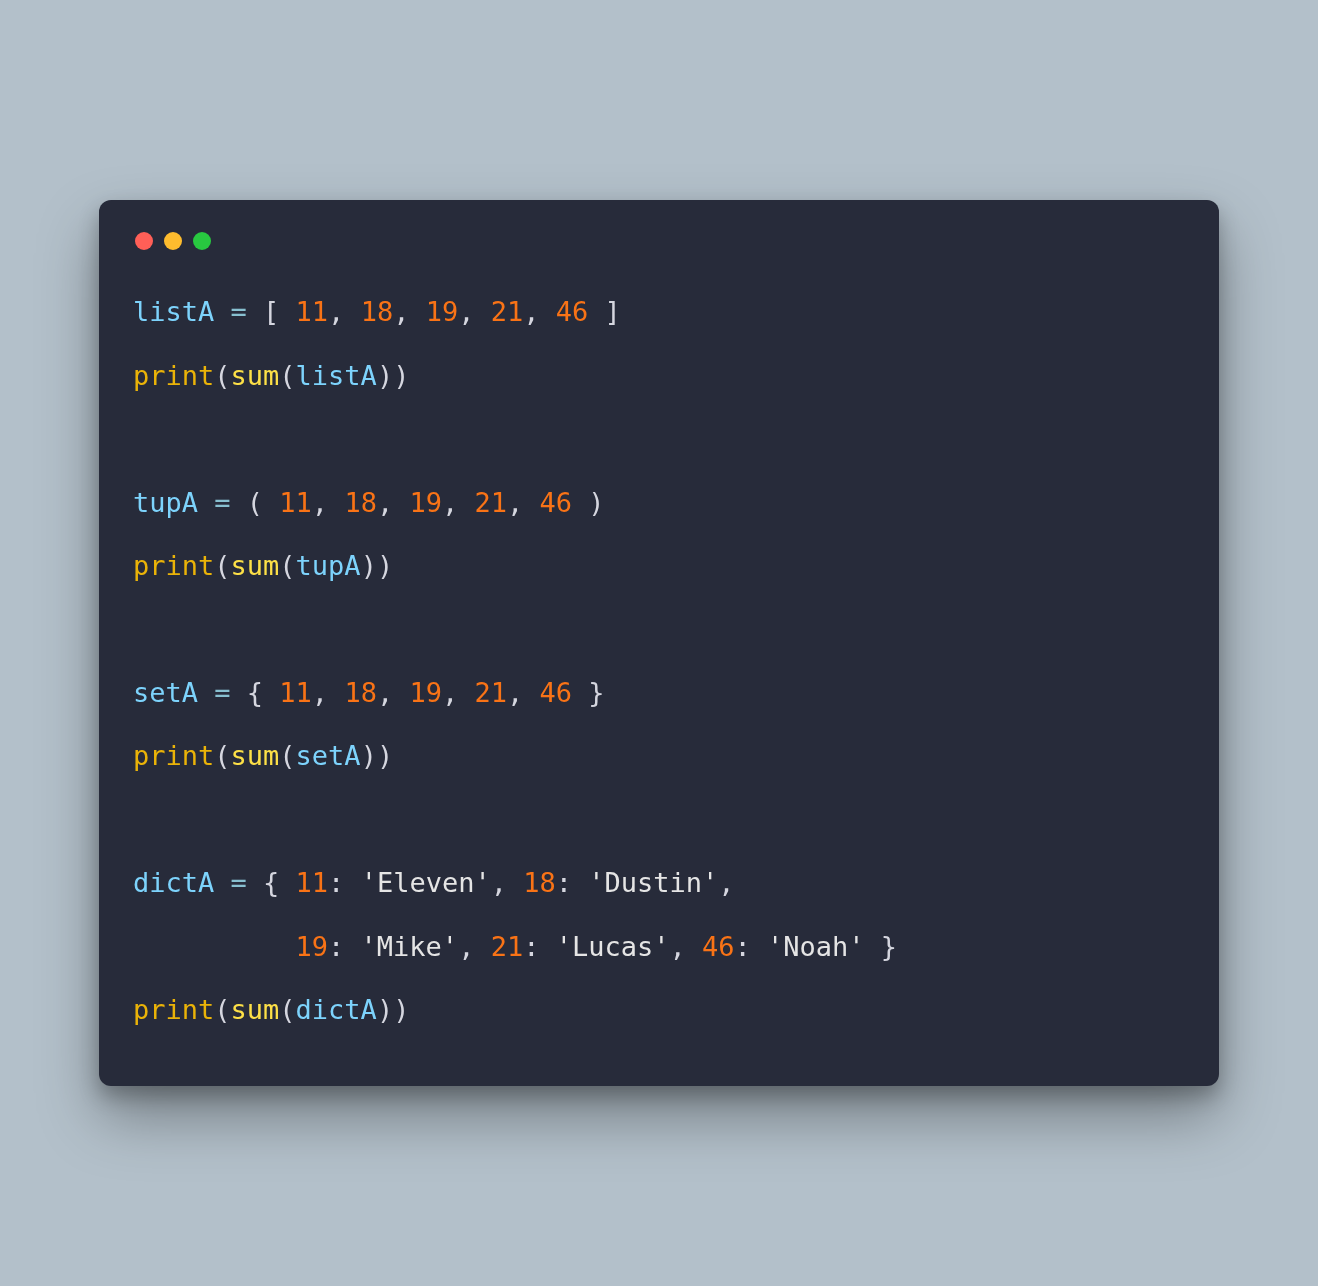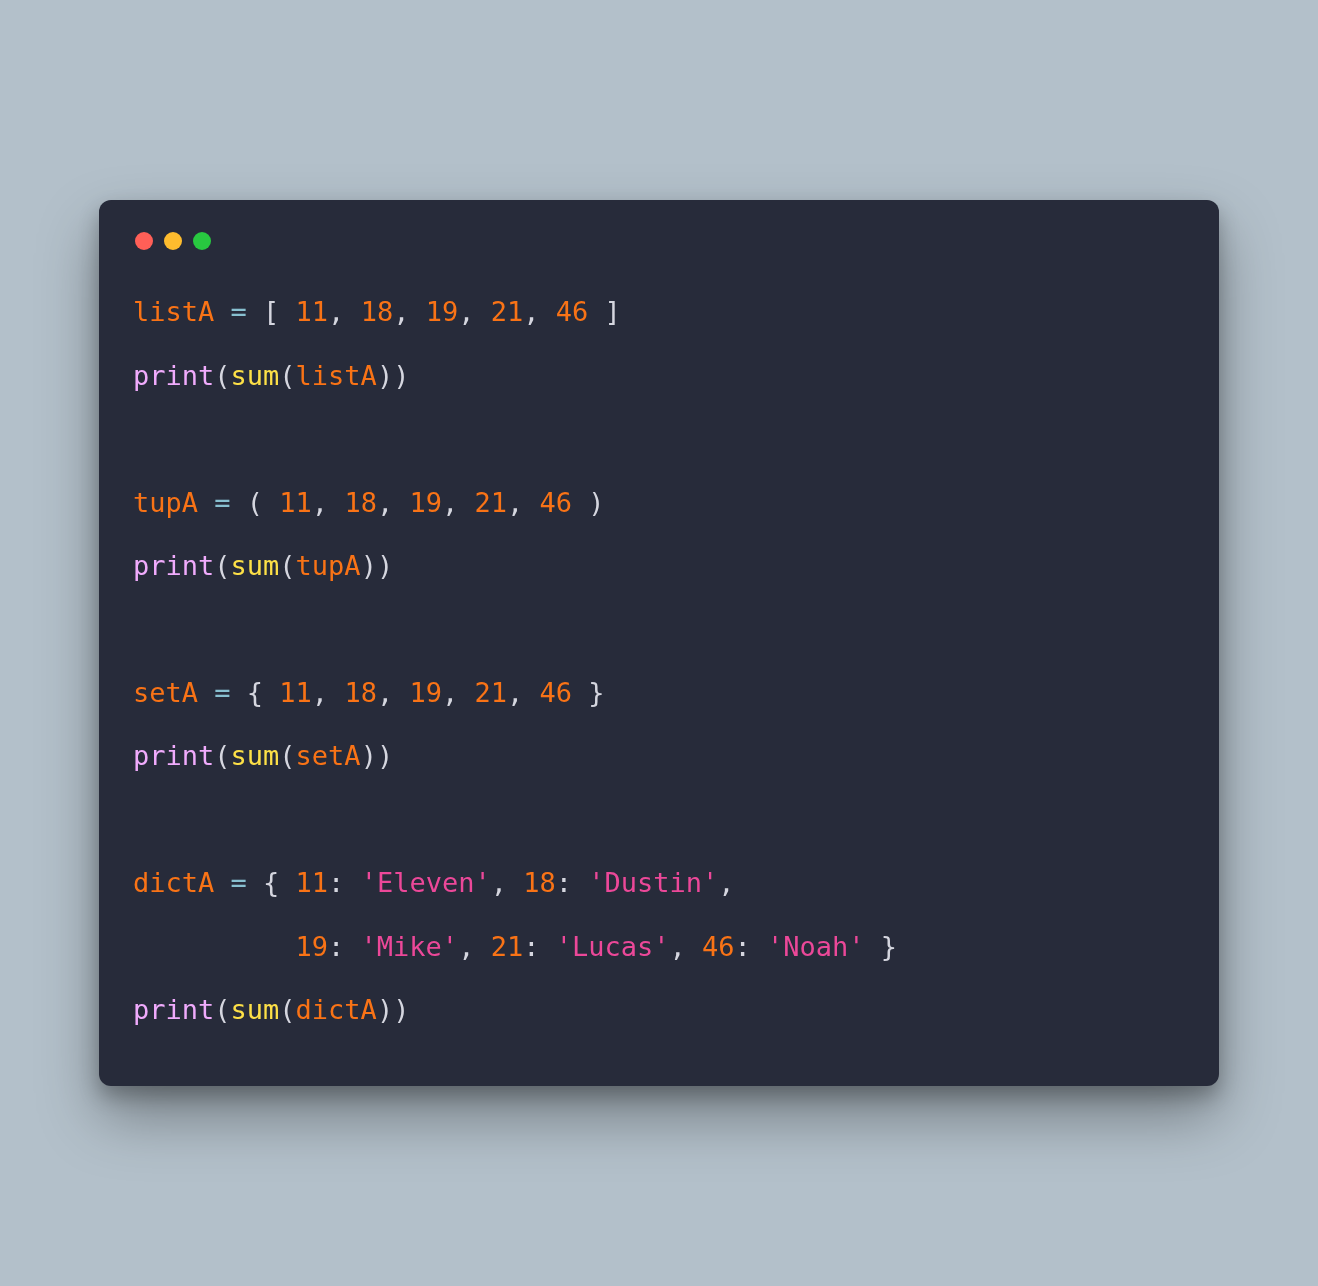--- a/index.html
+++ b/index.html
@@ -30,27 +30,27 @@
   .dot.red { background:#ff5f57; }
   .dot.yellow { background:#febc2e; }
   .dot.green { background:#28c840; }
   pre.code {
     font-family: ui-monospace, "SF Mono", "Menlo", "Consolas", monospace;
     font-size: 27px;
     line-height: 2.35;
     color: #d5d6df;
     white-space: pre;
   }
-  .tok-id   { color:#f97316;text-align:right; }
+  .tok-id   { color:#7dd3fc;text-align:right; }
   .tok-op   { color:#88c0d0; }
   .tok-punc { color:#d5d6df; }
   .tok-num  { color:#f97316; }
-  .tok-fn   { color:#f0abfc; }
+  .tok-fn   { color:#eab308; }
   .tok-bfn  { color:#fde047; }
-  .tok-str  { color:#ec4899; }
+  .tok-str  { color:#e5e5e5; }
 </style>
 </head>
 <body>
 
 <div class="window">
   <div class="titlebar">
     <div class="dot red"></div>
     <div class="dot yellow"></div>
     <div class="dot green"></div>
   </div>

